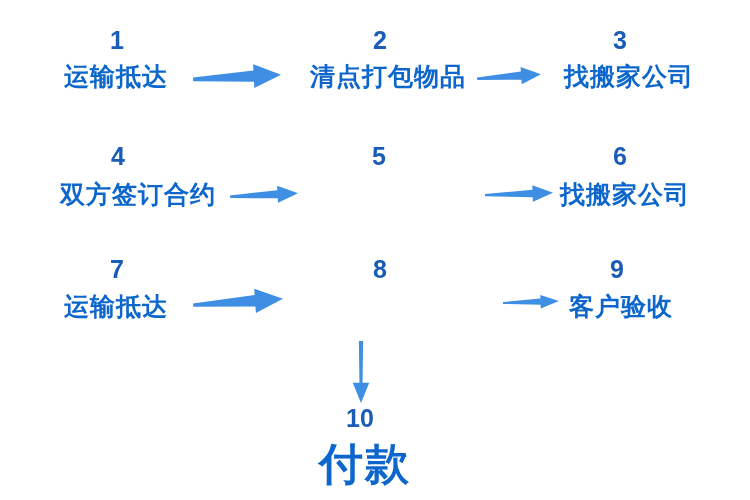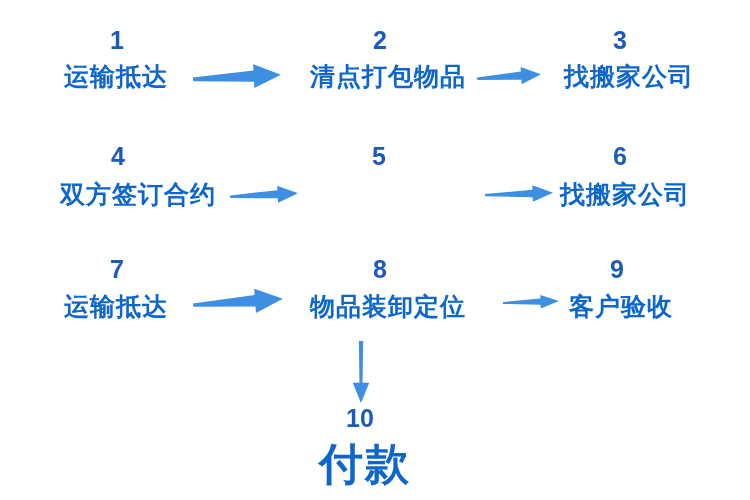--- a/index.html
+++ b/index.html
@@ -81,21 +81,20 @@
   <div class="num n8">8</div>
   <div class="num n9">9</div>
   <div class="num n10">10</div>
 
   <div class="lbl l1">运输抵达</div>
   <div class="lbl l3">找搬家公司</div>
   <div class="lbl l2">清点打包物品</div>
   <div class="lbl l4">双方签订合约</div>
   <div class="lbl l6">找搬家公司</div>
   <div class="lbl l7">运输抵达</div>
-  <div class="lbl l8">物品装卸定位</div>
   <div class="lbl l9">客户验收</div>
   <div class="lbl l10">付款</div>
 
   <div class="arrow a12">
     <svg width="88" height="30" viewBox="0 0 100 30">
       <polygon fill="currentColor" points="0,12.9 69,8.6 69,1.5 100,15 69,28.5 69,21.4 0,17.1"></polygon>
     </svg>
   </div>
   <div class="arrow a23">
     <svg width="64" height="27" viewBox="0 0 100 30">

